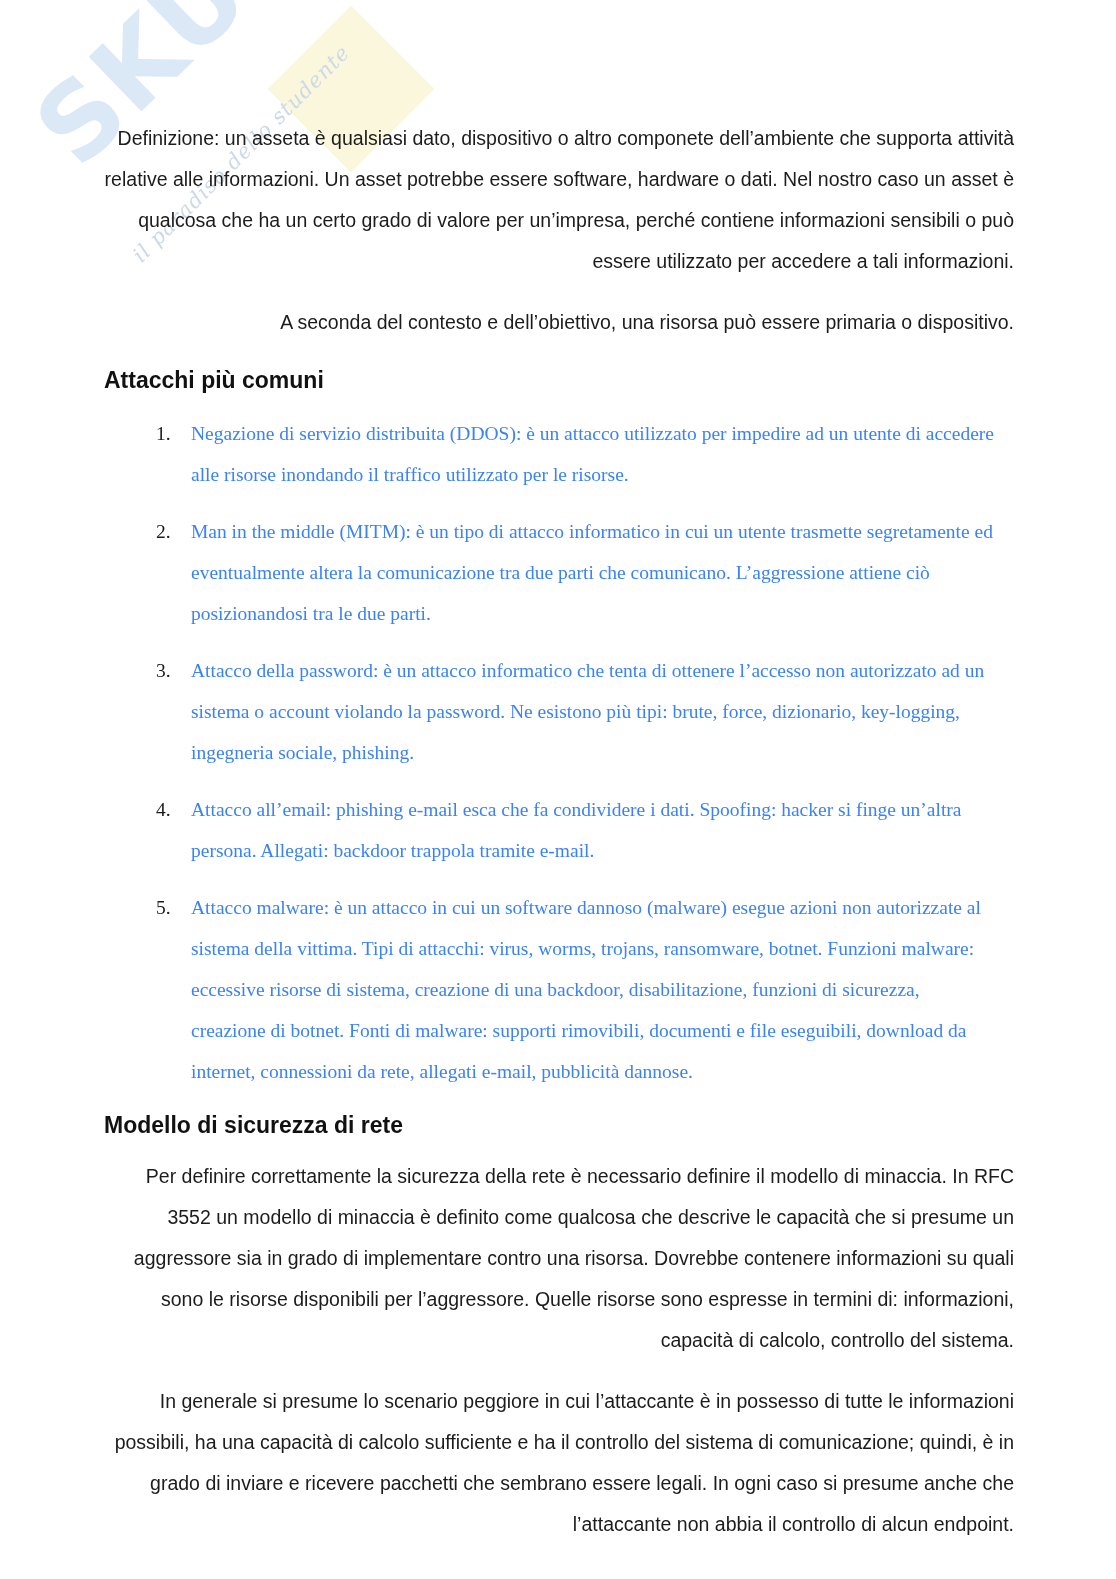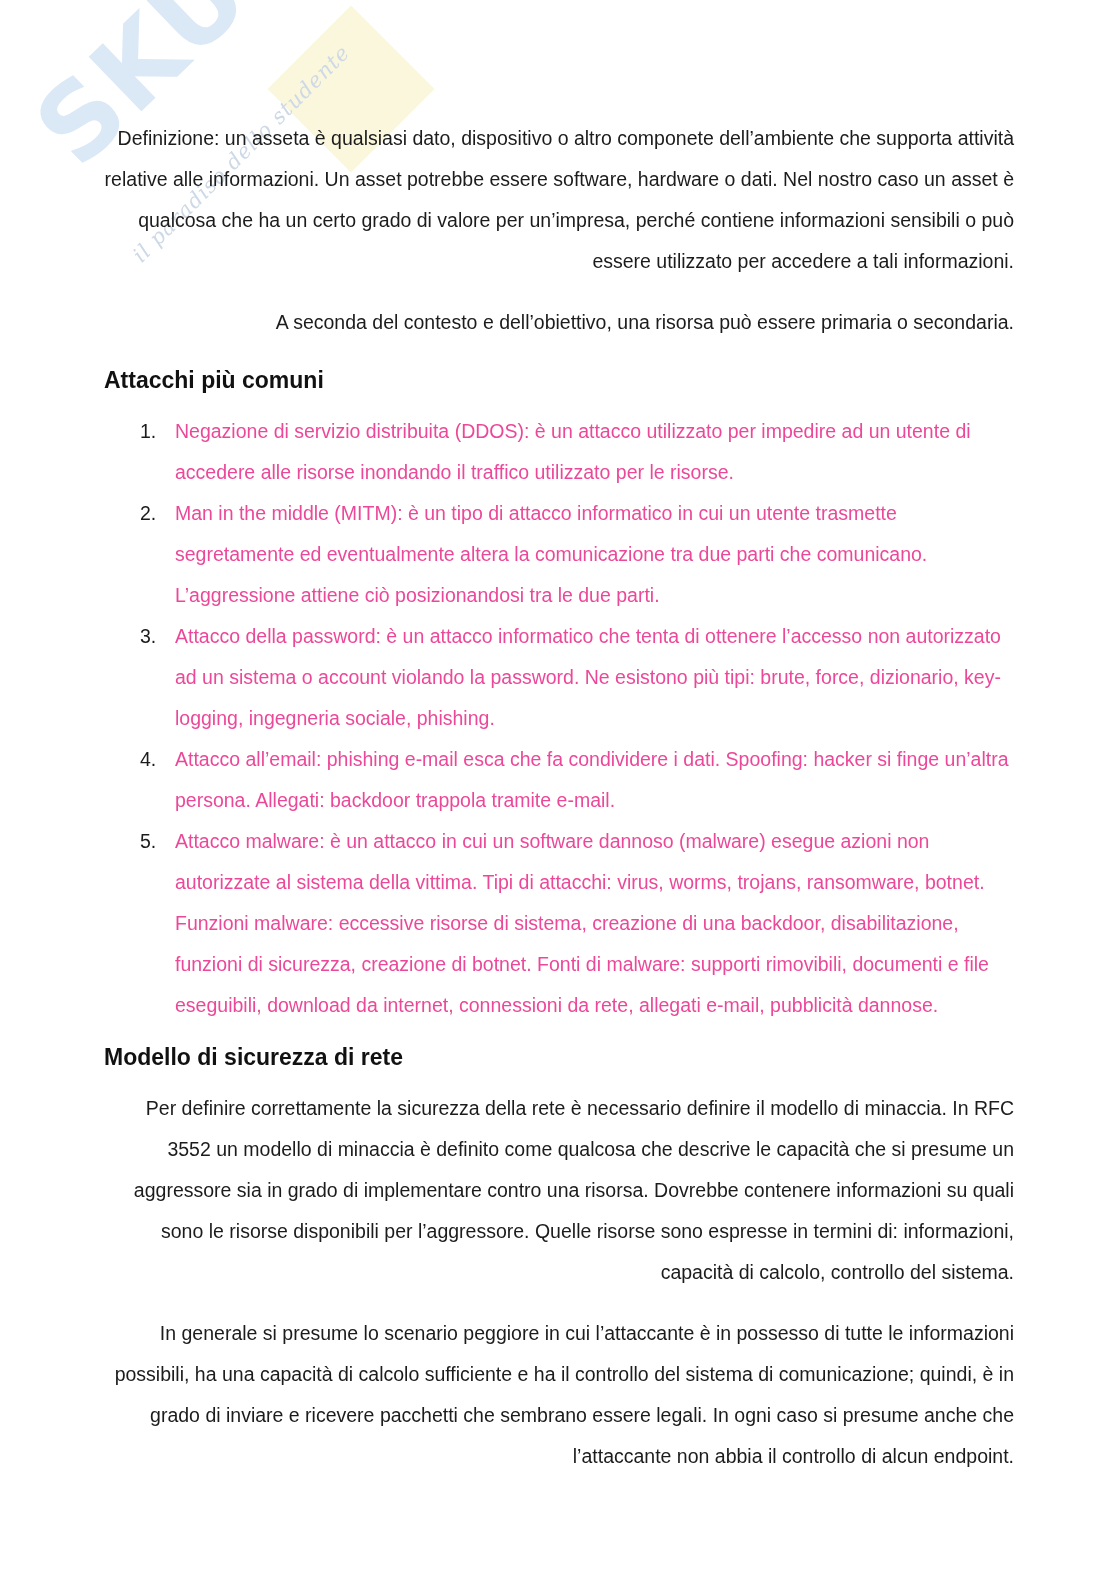--- a/index.html
+++ b/index.html
@@ -92,22 +92,23 @@
     padding: 0;
     list-style: none;
     counter-reset: atk;
   }
   ol.attack-list > li {
     position: relative;
     counter-increment: atk;
     padding-left: 71px;
     font-size: 19.5px;
     line-height: 41px;
-    margin: 0;
-    color: #ec4899;
+    margin: 16px;
+    color: #3b82f6;
+    font-family: Liberation Serif, serif;
   }
   ol.attack-list > li::before {
     content: counter(atk) ".";
     position: absolute;
     left: 36px;
     top: 0;
     width: 24px;
     text-align: left;
     font-size: 19.5px;
     line-height: 41px;
@@ -126,21 +127,21 @@
     </div>
     <div class="wm-tagline">il paradiso dello studente</div>
   </div>
 
   <div class="doc">
 
     <p class="para">Definizione: un asseta è qualsiasi dato, dispositivo o altro componete dell’ambiente che supporta attività relative alle informazioni. Un asset potrebbe essere software, hardware o dati. Nel nostro caso un asset è qualcosa che ha un certo grado di valore per un’impresa, perché contiene informazioni sensibili o può essere utilizzato per accedere a tali informazioni.</p>
 
 
 
-    <p class="para">A seconda del contesto e dell’obiettivo, una risorsa può essere primaria o secondaria.</p>
+    <p class="para">A seconda del contesto e dell’obiettivo, una risorsa può essere primaria o dispositivo.</p>
 
     <h2 class="heading">Attacchi più comuni</h2>
 
     <ol class="attack-list">
       <li>Negazione di servizio distribuita (DDOS): è un attacco utilizzato per impedire ad un utente di accedere alle risorse inondando il traffico utilizzato per le risorse.</li>
       <li>Man in the middle (MITM): è un tipo di attacco informatico in cui un utente trasmette segretamente ed eventualmente altera la comunicazione tra due parti che comunicano. L’aggressione attiene ciò posizionandosi tra le due parti.</li>
       <li>Attacco della password: è un attacco informatico che tenta di ottenere l’accesso non autorizzato ad un sistema o account violando la password. Ne esistono più tipi: brute, force, dizionario, key-logging, ingegneria sociale, phishing.</li>
       <li>Attacco all’email: phishing e-mail esca che fa condividere i dati. Spoofing: hacker si finge un’altra persona. Allegati: backdoor trappola tramite e-mail.</li>
       <li>Attacco malware: è un attacco in cui un software dannoso (malware) esegue azioni non autorizzate al sistema della vittima. Tipi di attacchi: virus, worms, trojans, ransomware, botnet. Funzioni malware: eccessive risorse di sistema, creazione di una backdoor, disabilitazione, funzioni di sicurezza, creazione di botnet. Fonti di malware: supporti rimovibili, documenti e file eseguibili, download da internet, connessioni da rete, allegati e-mail, pubblicità dannose.</li>
     </ol>

